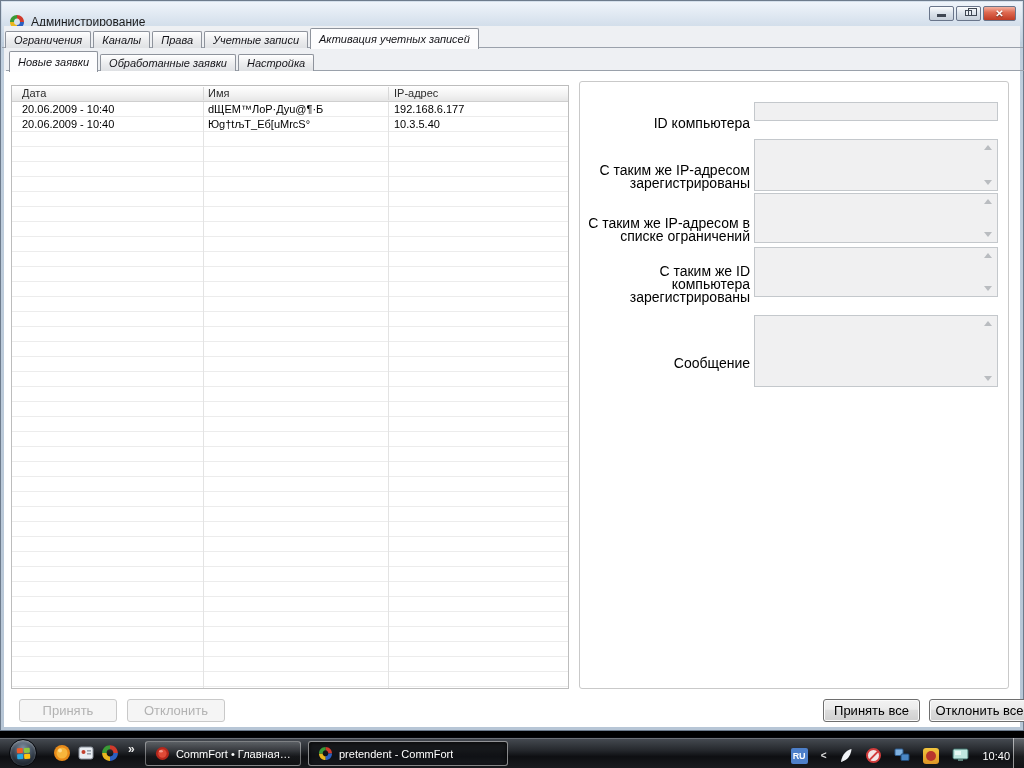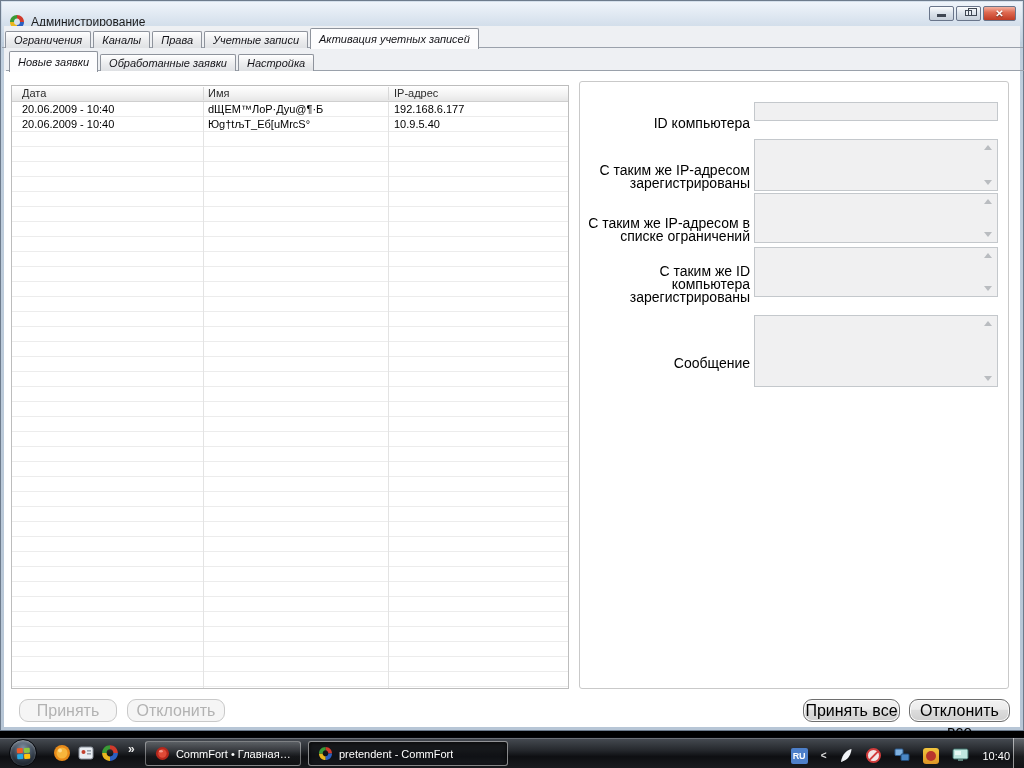--- a/index.html
+++ b/index.html
@@ -59,25 +59,25 @@
     border:1px solid #c9c9c9; border-radius:3px; background:#fff; }
   .flabel { position:absolute; left:2px; width:168px; display:flex; align-items:center;
     justify-content:flex-end; text-align:right; font-size:14px; color:#000; line-height:13px;margin-top:12px; }
   .fbox { position:absolute; left:174px; width:244px; background:#f0f0f1; border:1px solid #c4c8cc; }
   .sb-up, .sb-down { position:absolute; right:5px; width:0; height:0;
     border-left:4px solid transparent; border-right:4px solid transparent; }
   .sb-up { top:5px; border-bottom:5px solid #b9bcc0; }
   .sb-down { bottom:5px; border-top:5px solid #b9bcc0; }
 
   
-  .btn { position:absolute; height:23px; font-size:16px; text-align:center; line-height:21px;
-    border-radius:9px; }
+  .btn { position:absolute; height:23px; font-size:13px; text-align:center; line-height:21px;
+    border-radius:3px; }
   .btn.on { border:1px solid #6e6e6e; color:#000;
     background:linear-gradient(#f2f2f2,#ebebeb 45%,#dddddd 46%,#cfcfcf);
-    box-shadow:inset 0 0 0 1px #fbfbfb; }
+    box-shadow:inset 0 0 0 1px #fbfbfb;margin-left:20px; }
   .btn.off { border:1px solid #c9c9c9; color:#b2b2b2; background:#f5f5f5; }
 
   
   .taskbar { position:absolute; left:0; bottom:0; width:1024px; height:31px;
     background:linear-gradient(#474c53,#26292e 40%,#0e0f12 62%,#191b1f);
     border-top:1px solid #05060a; box-shadow:inset 0 1px 0 rgba(255,255,255,.22); }
   .orb { position:absolute; left:9px; top:1px; width:28px; height:28px; border-radius:50%;
     background:radial-gradient(circle at 50% 30%, #7d8da0, #2b3440 60%, #11161d 90%);
     border:1px solid #06080c; box-shadow:inset 0 1px 3px rgba(255,255,255,.5); }
   .flag { position:absolute; left:7px; top:8px; width:13px; height:11px; transform:rotate(-3deg); }
@@ -163,21 +163,21 @@
           <span class="hsep" style="left:376px;"></span>
         </div>
         <div class="grid-row" style="top:16px;">
           <span class="cell c1">20.06.2009 - 10:40</span>
           <span class="cell c2">dЩЕМ™ЛоР·Дyu@¶·Б</span>
           <span class="cell c3">192.168.6.177</span>
         </div>
         <div class="grid-row" style="top:31px;">
           <span class="cell c1">20.06.2009 - 10:40</span>
           <span class="cell c2">Юg†tљТ_Еб[uMrcS°</span>
-          <span class="cell c3">10.9.5.40</span>
+          <span class="cell c3">10.3.5.40</span>
         </div>
       </div>
 
       <div class="form-panel">
         <div class="flabel" style="top:20px; height:19px;">ID компьютера</div>
         <div class="fbox" style="top:20px; height:19px;"></div>
 
         <div class="flabel" style="top:57px; height:52px;">С таким же IP-адресом зарегистрированы</div>
         <div class="fbox" style="top:57px; height:52px;">
           <span class="sb-up"></span>

